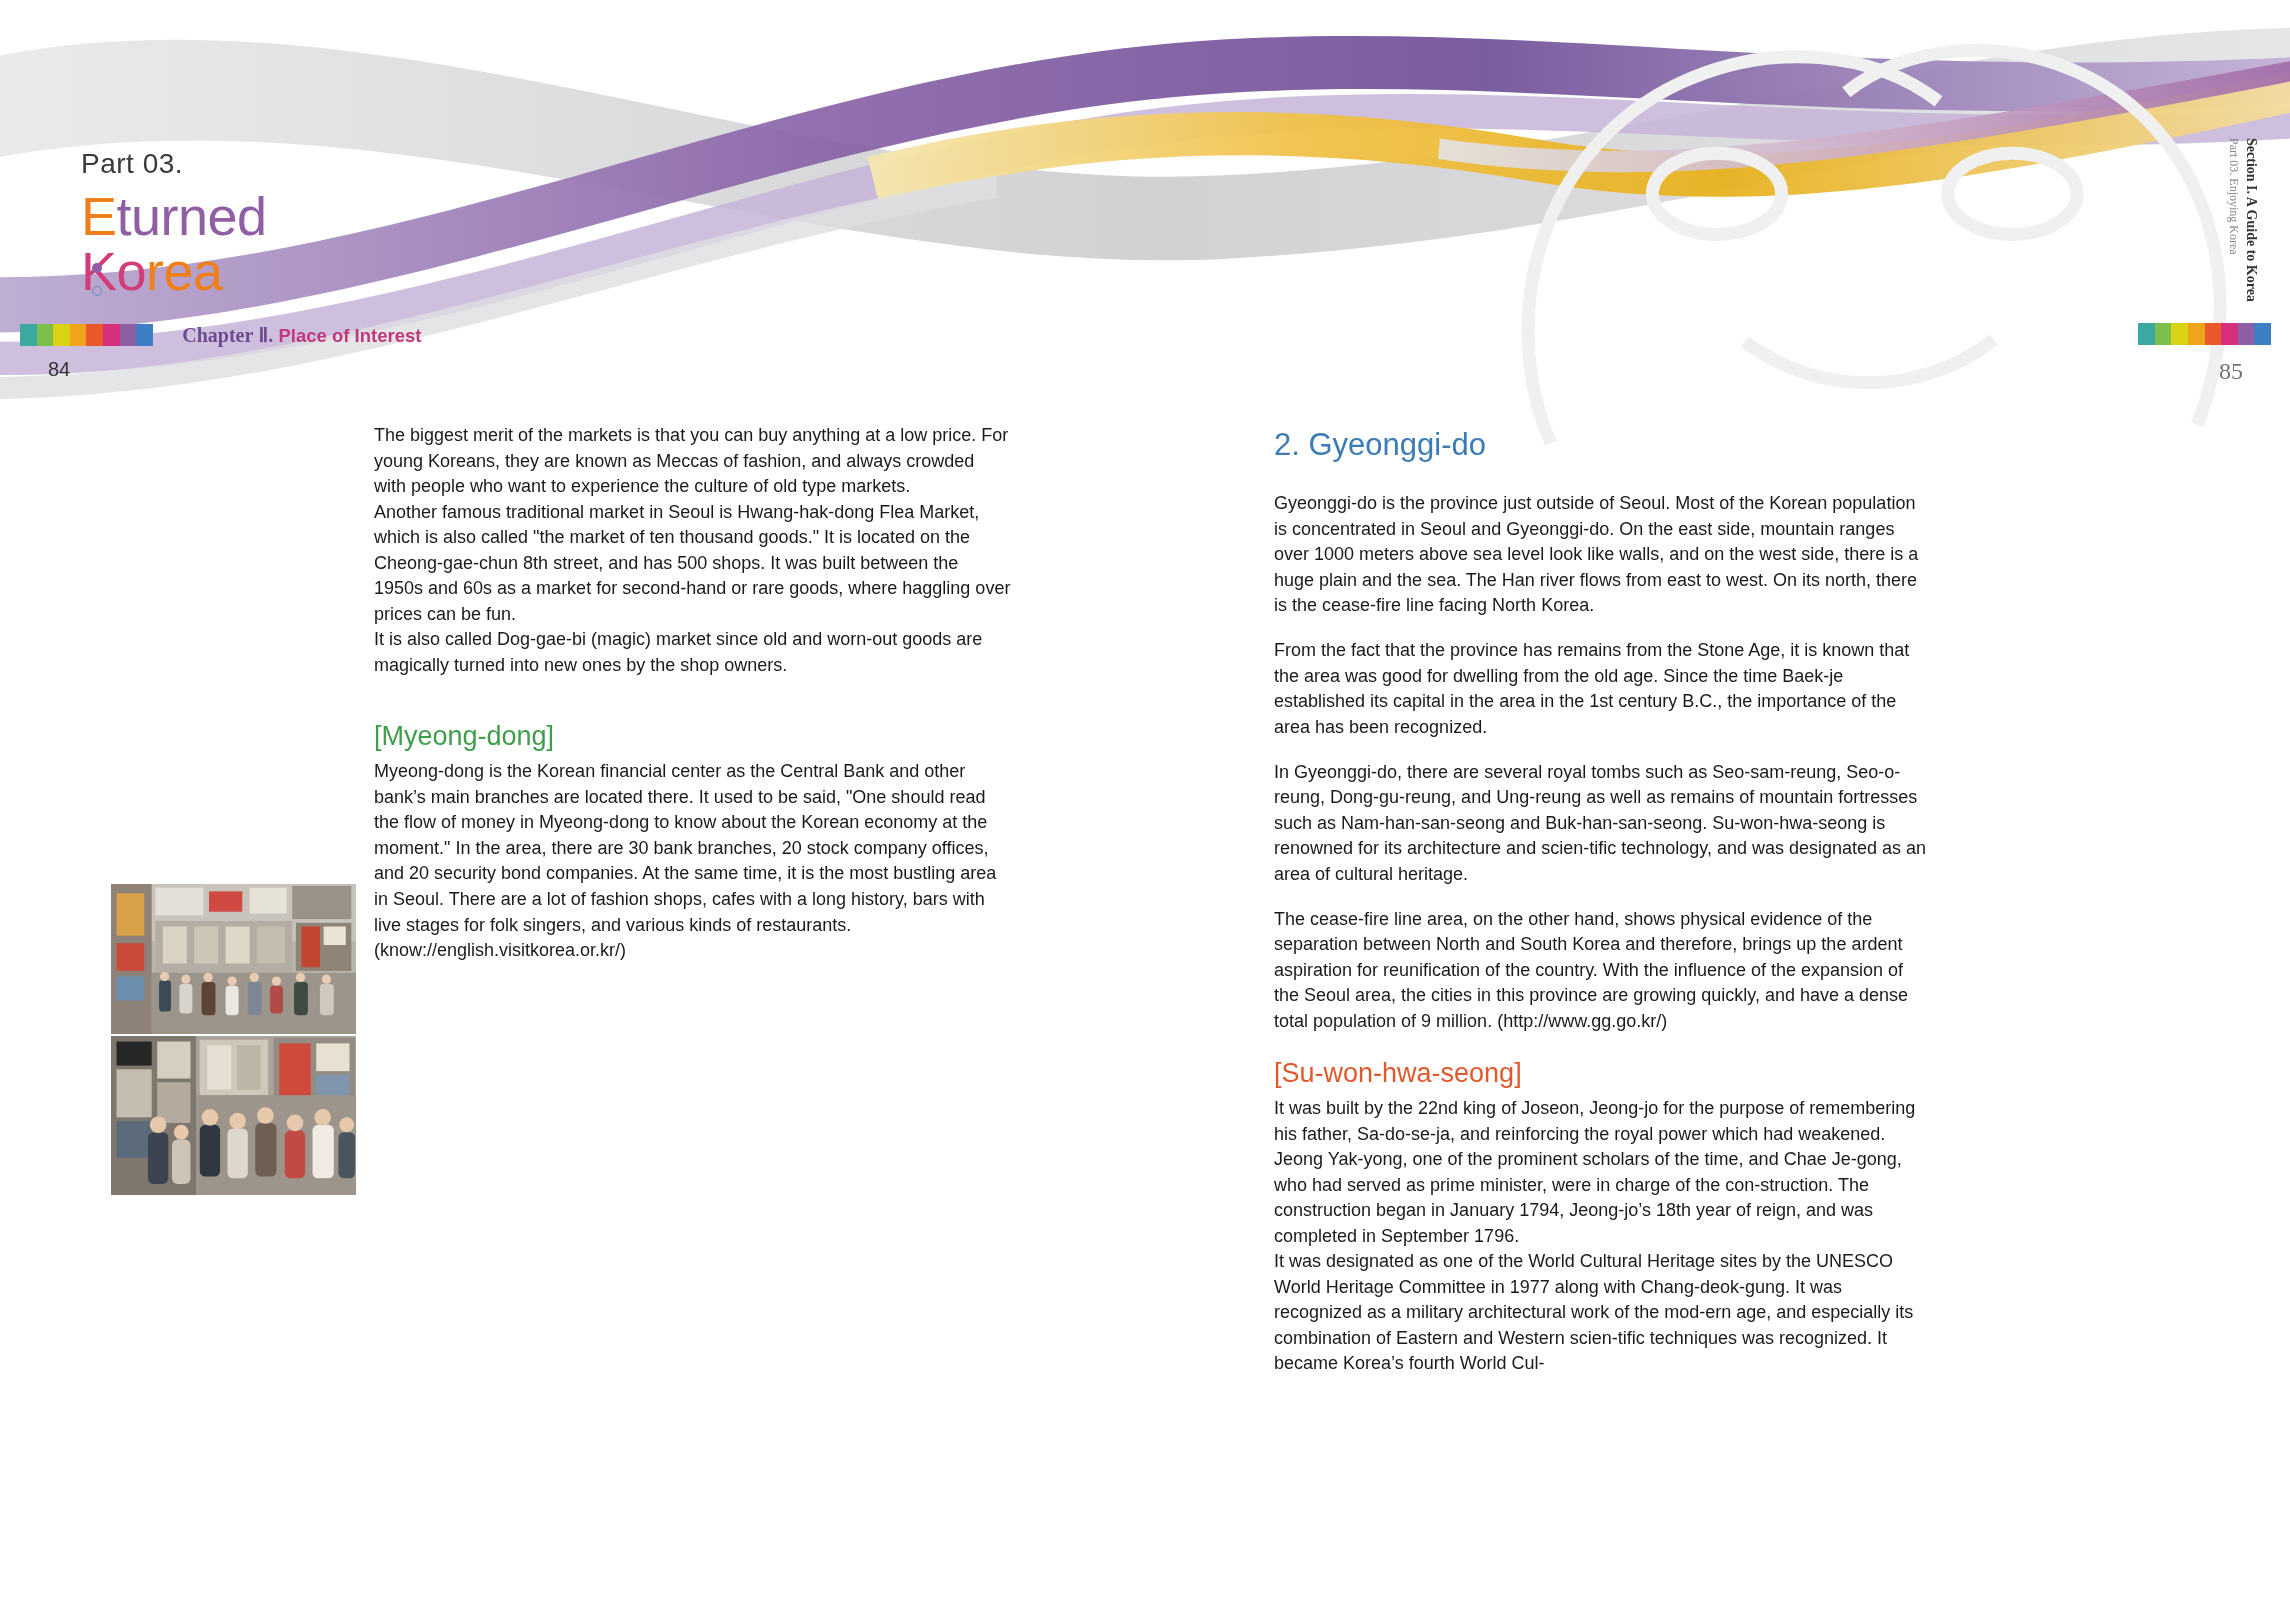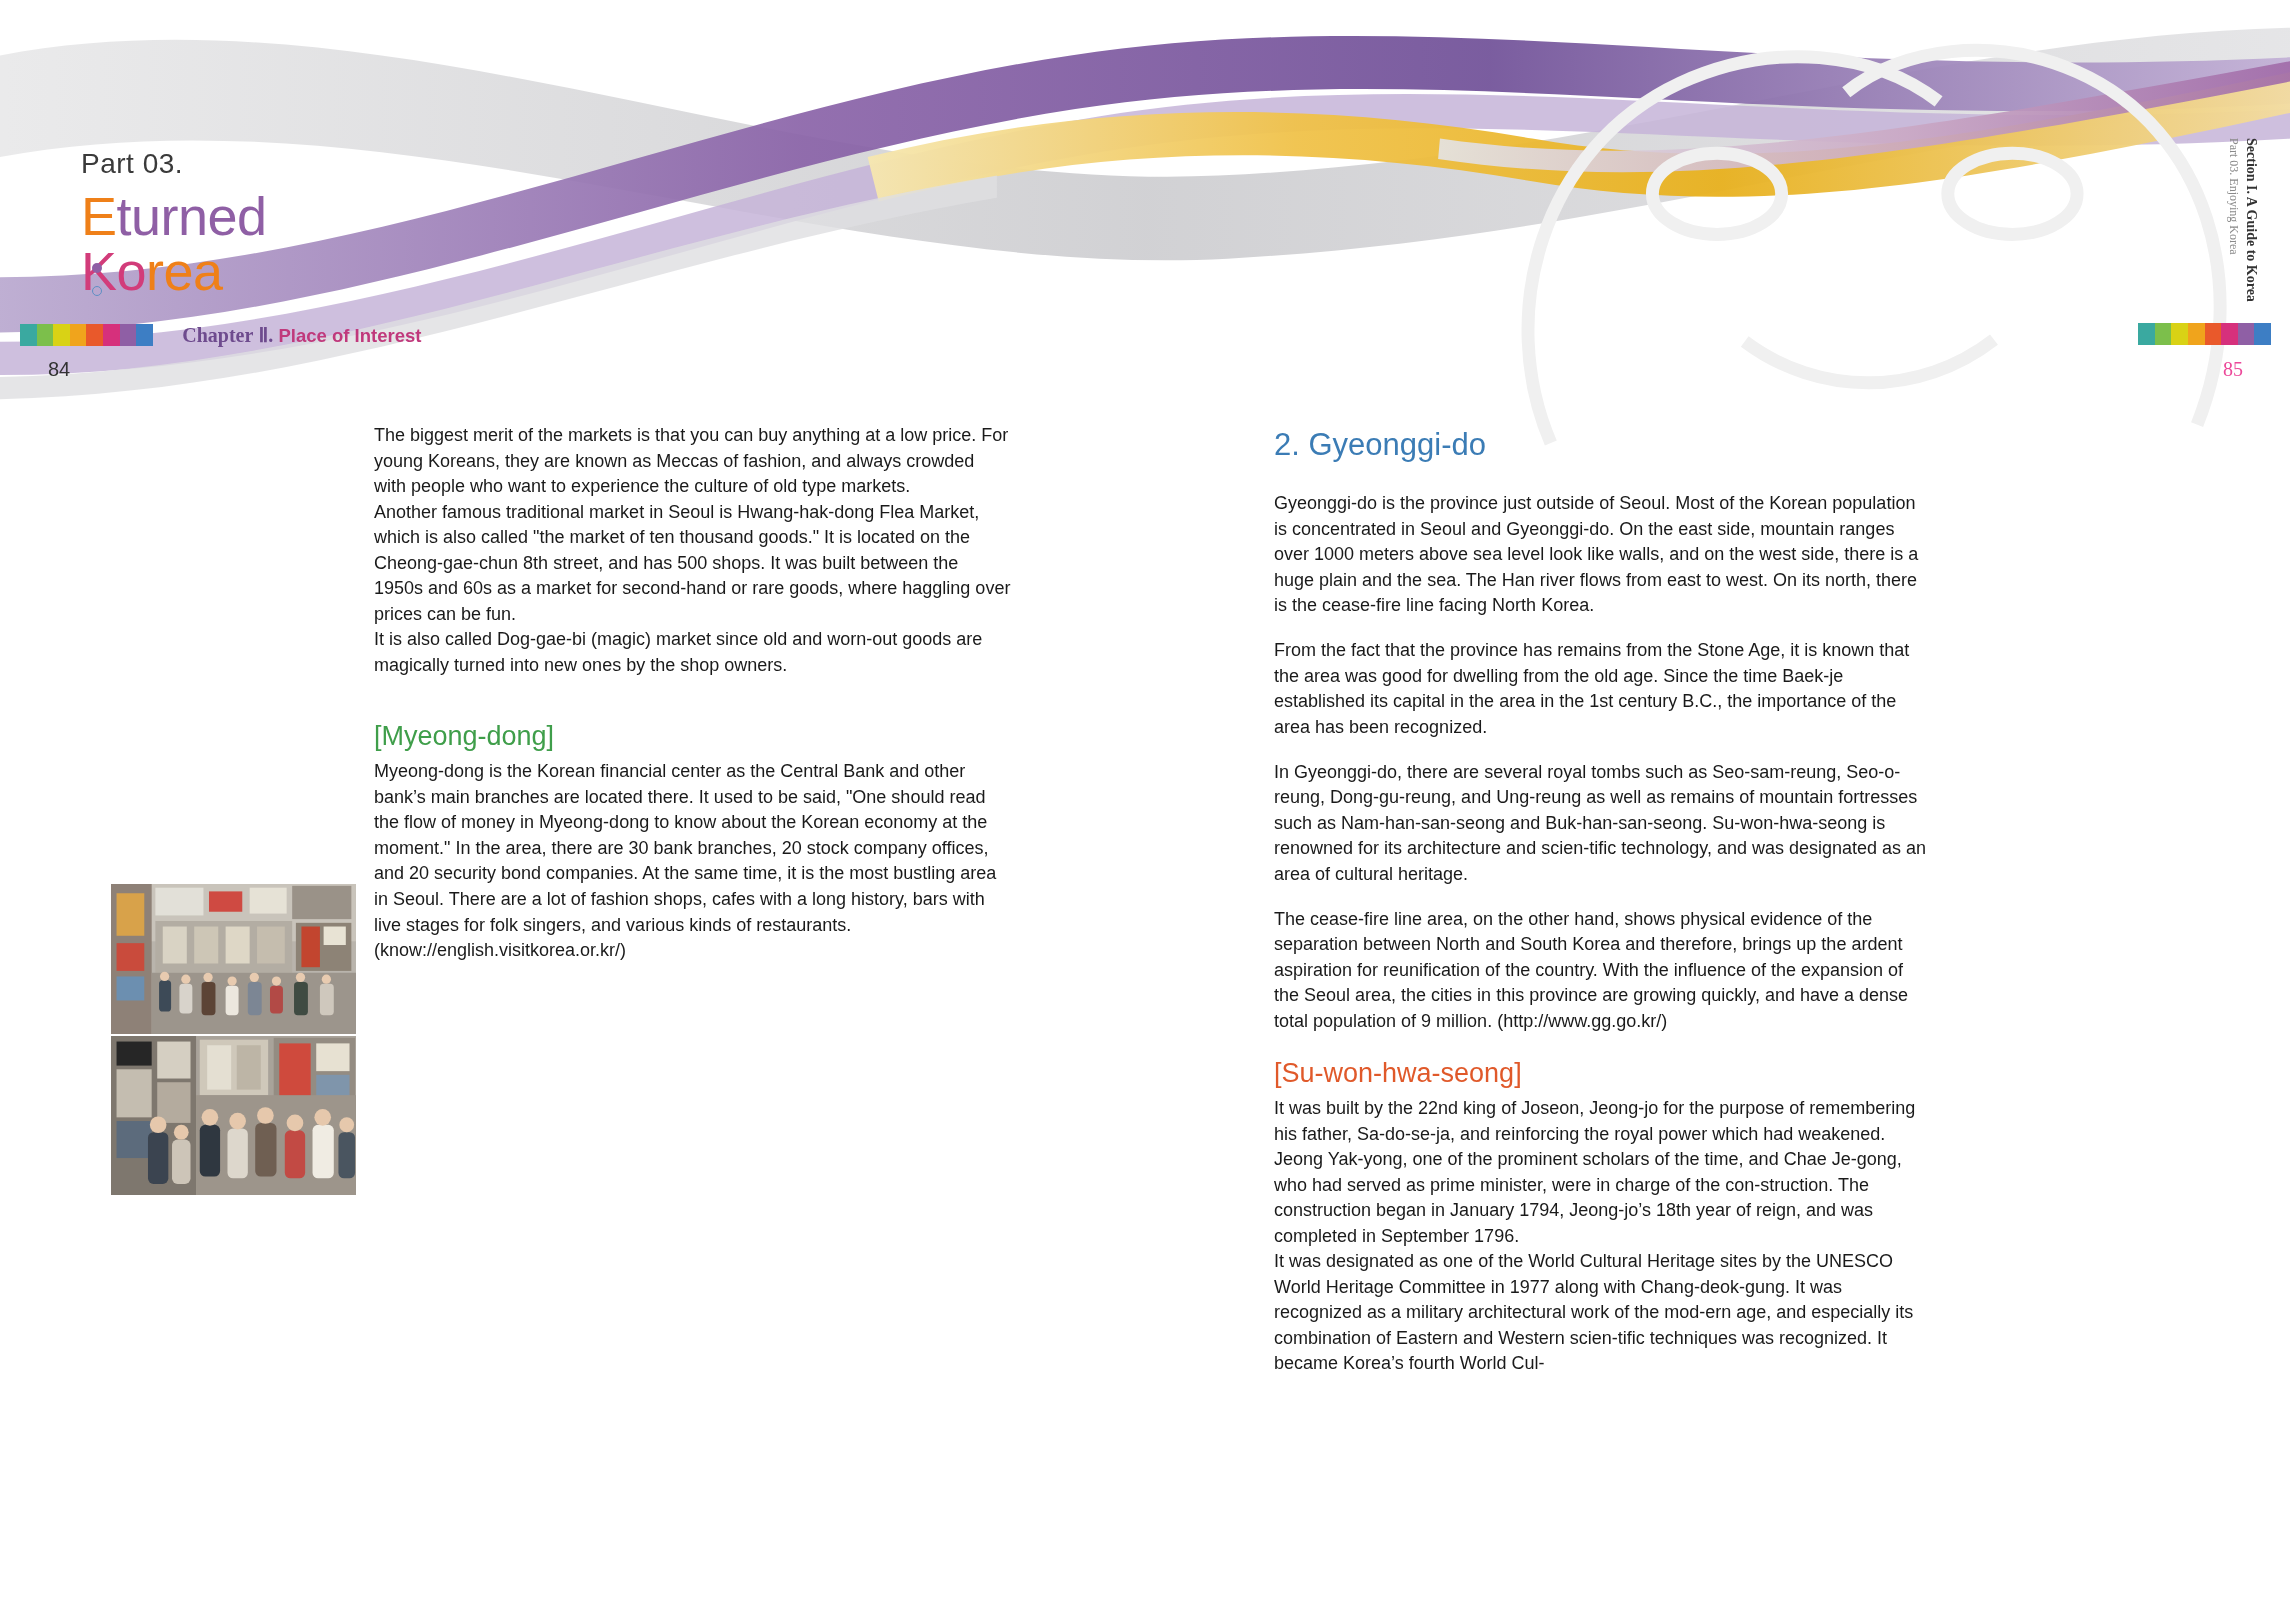--- a/index.html
+++ b/index.html
@@ -84,21 +84,21 @@
 
   #folio-left {
     position: absolute;
     left: 48px; top: 358px;
     font-size: 20px; color: #333;
     font-family: Liberation Sans, sans-serif;
   }
   #folio-right {
     position: absolute;
     right: 48px; top: 358px;
-    font-size: 20px; color: #ec4899;
+    font-size: 24px; color: #737373;
     font-family: "Liberation Serif", serif;
   }
 
   
   #running-head {
     position: absolute;
     right: 26px; top: 138px;
     width: 37px; height: 185px;
   }
   #running-head .rh-inner {

